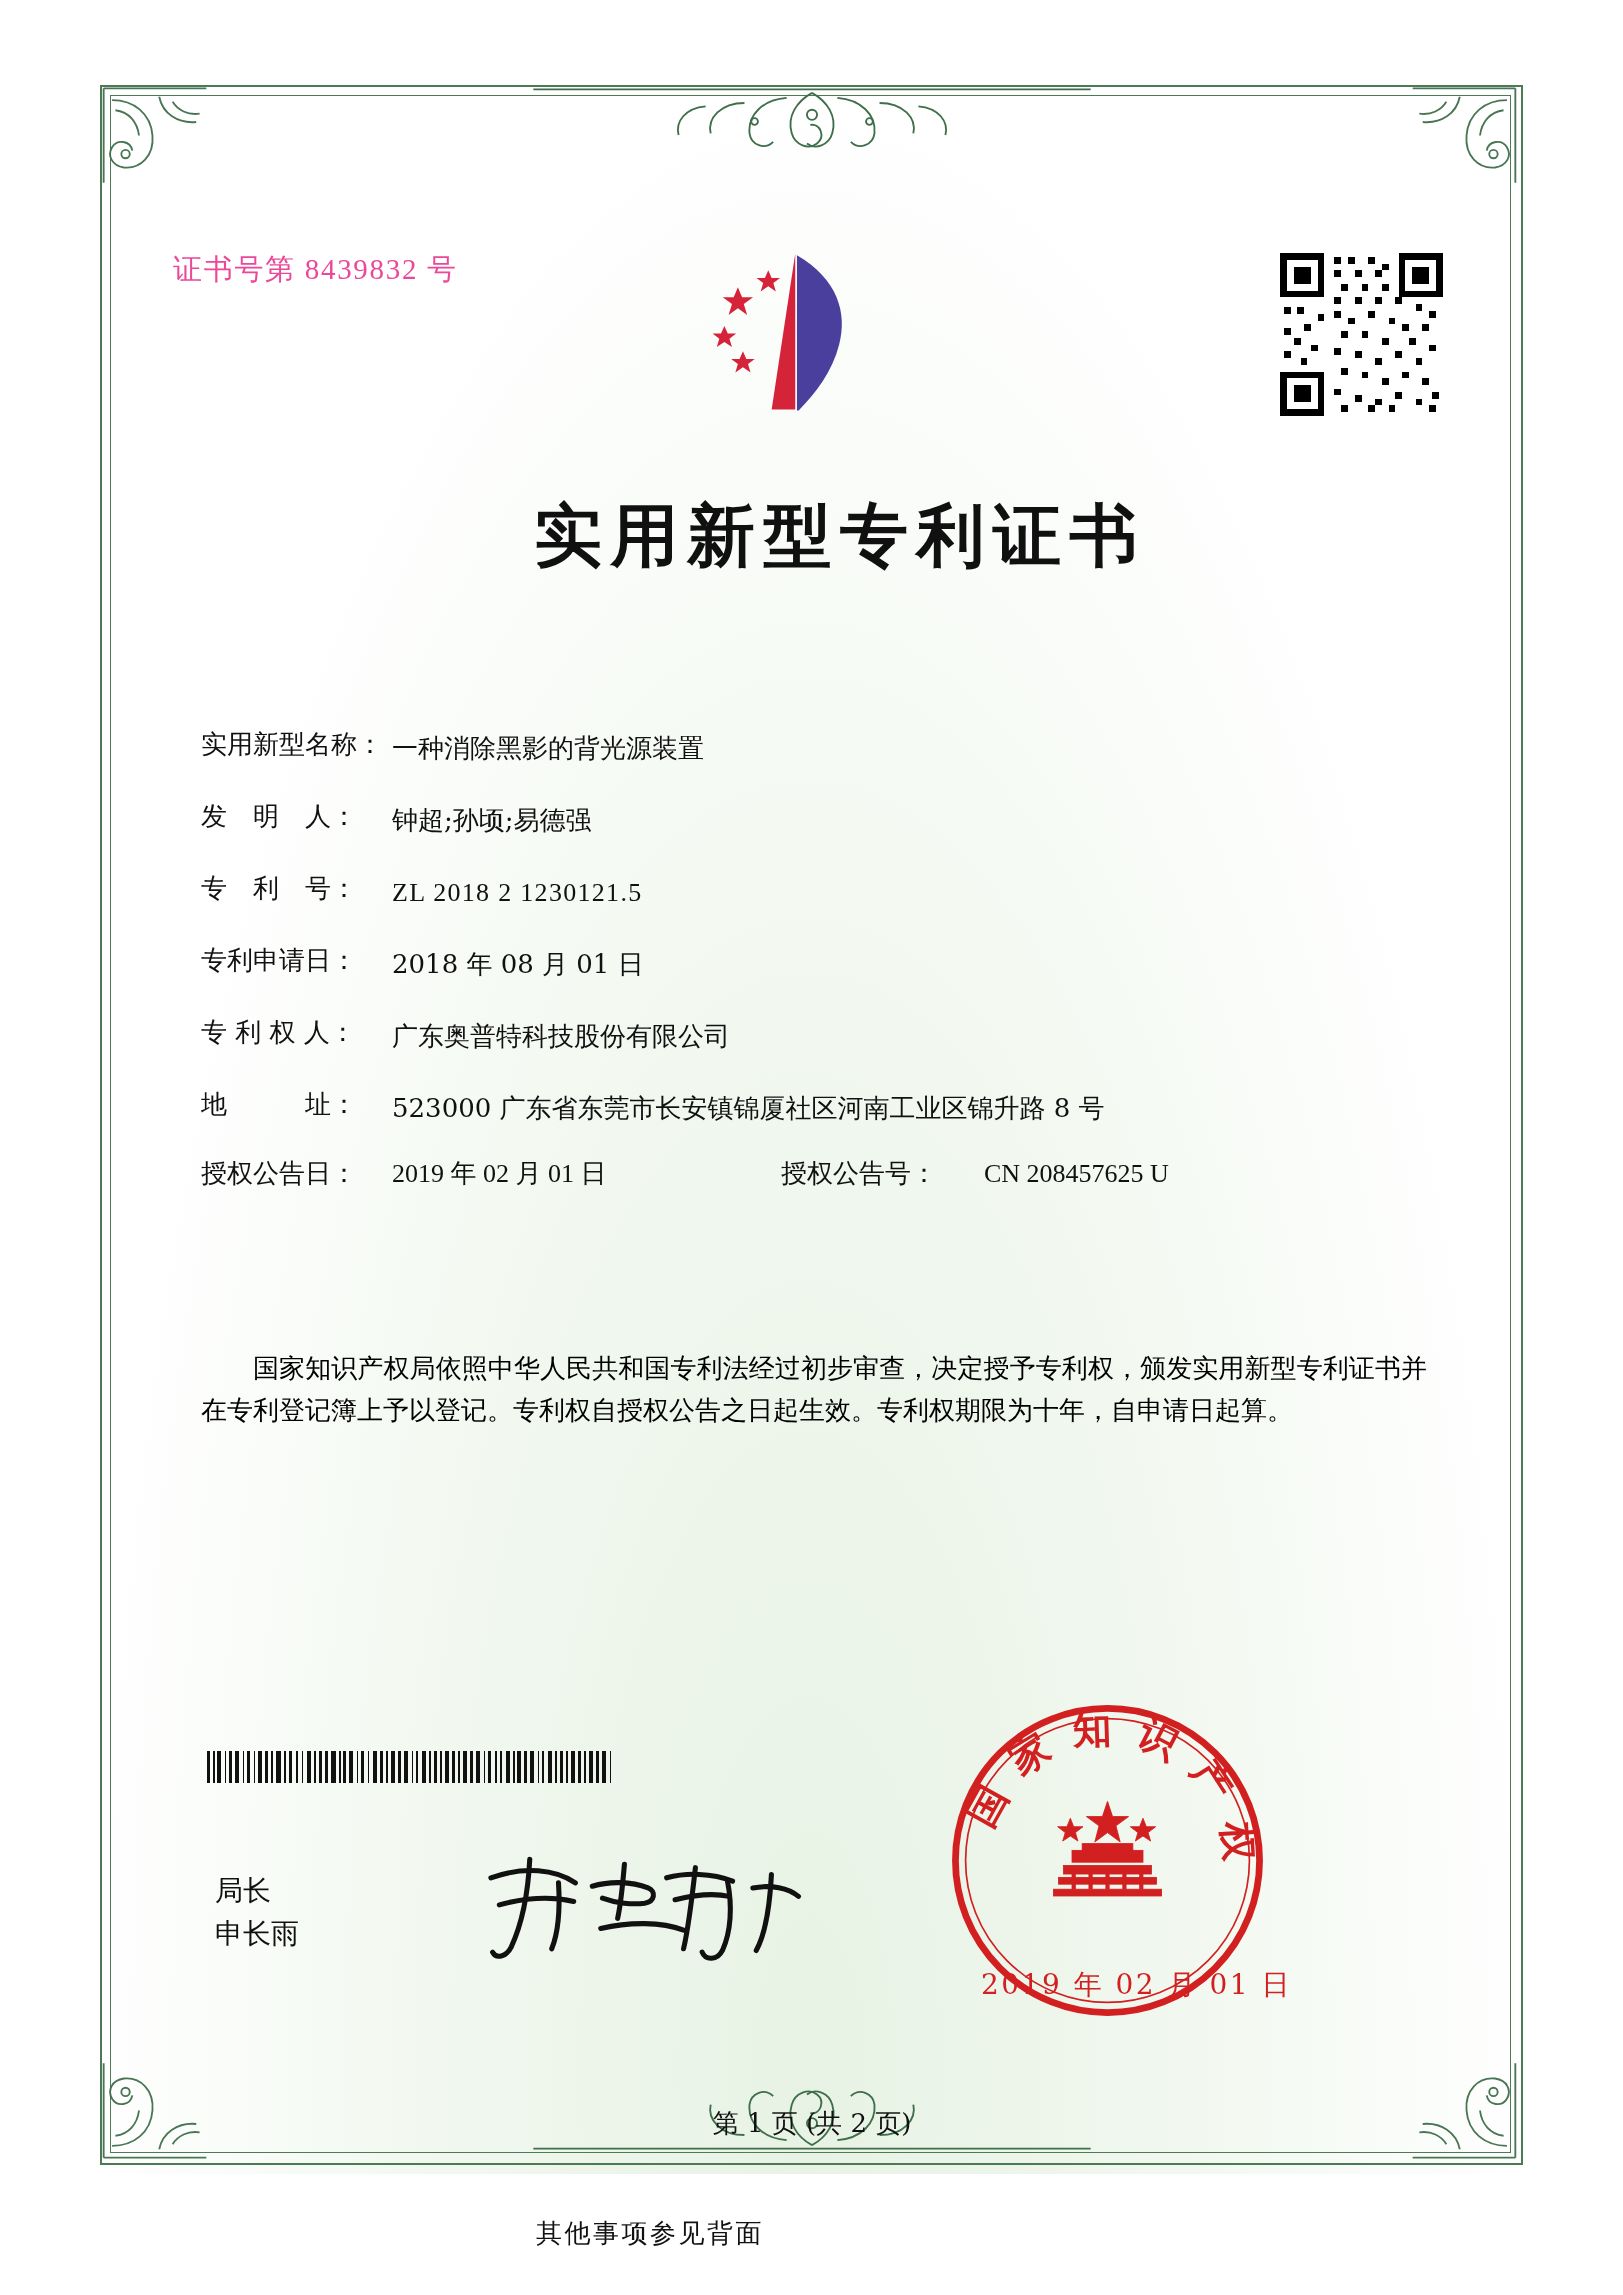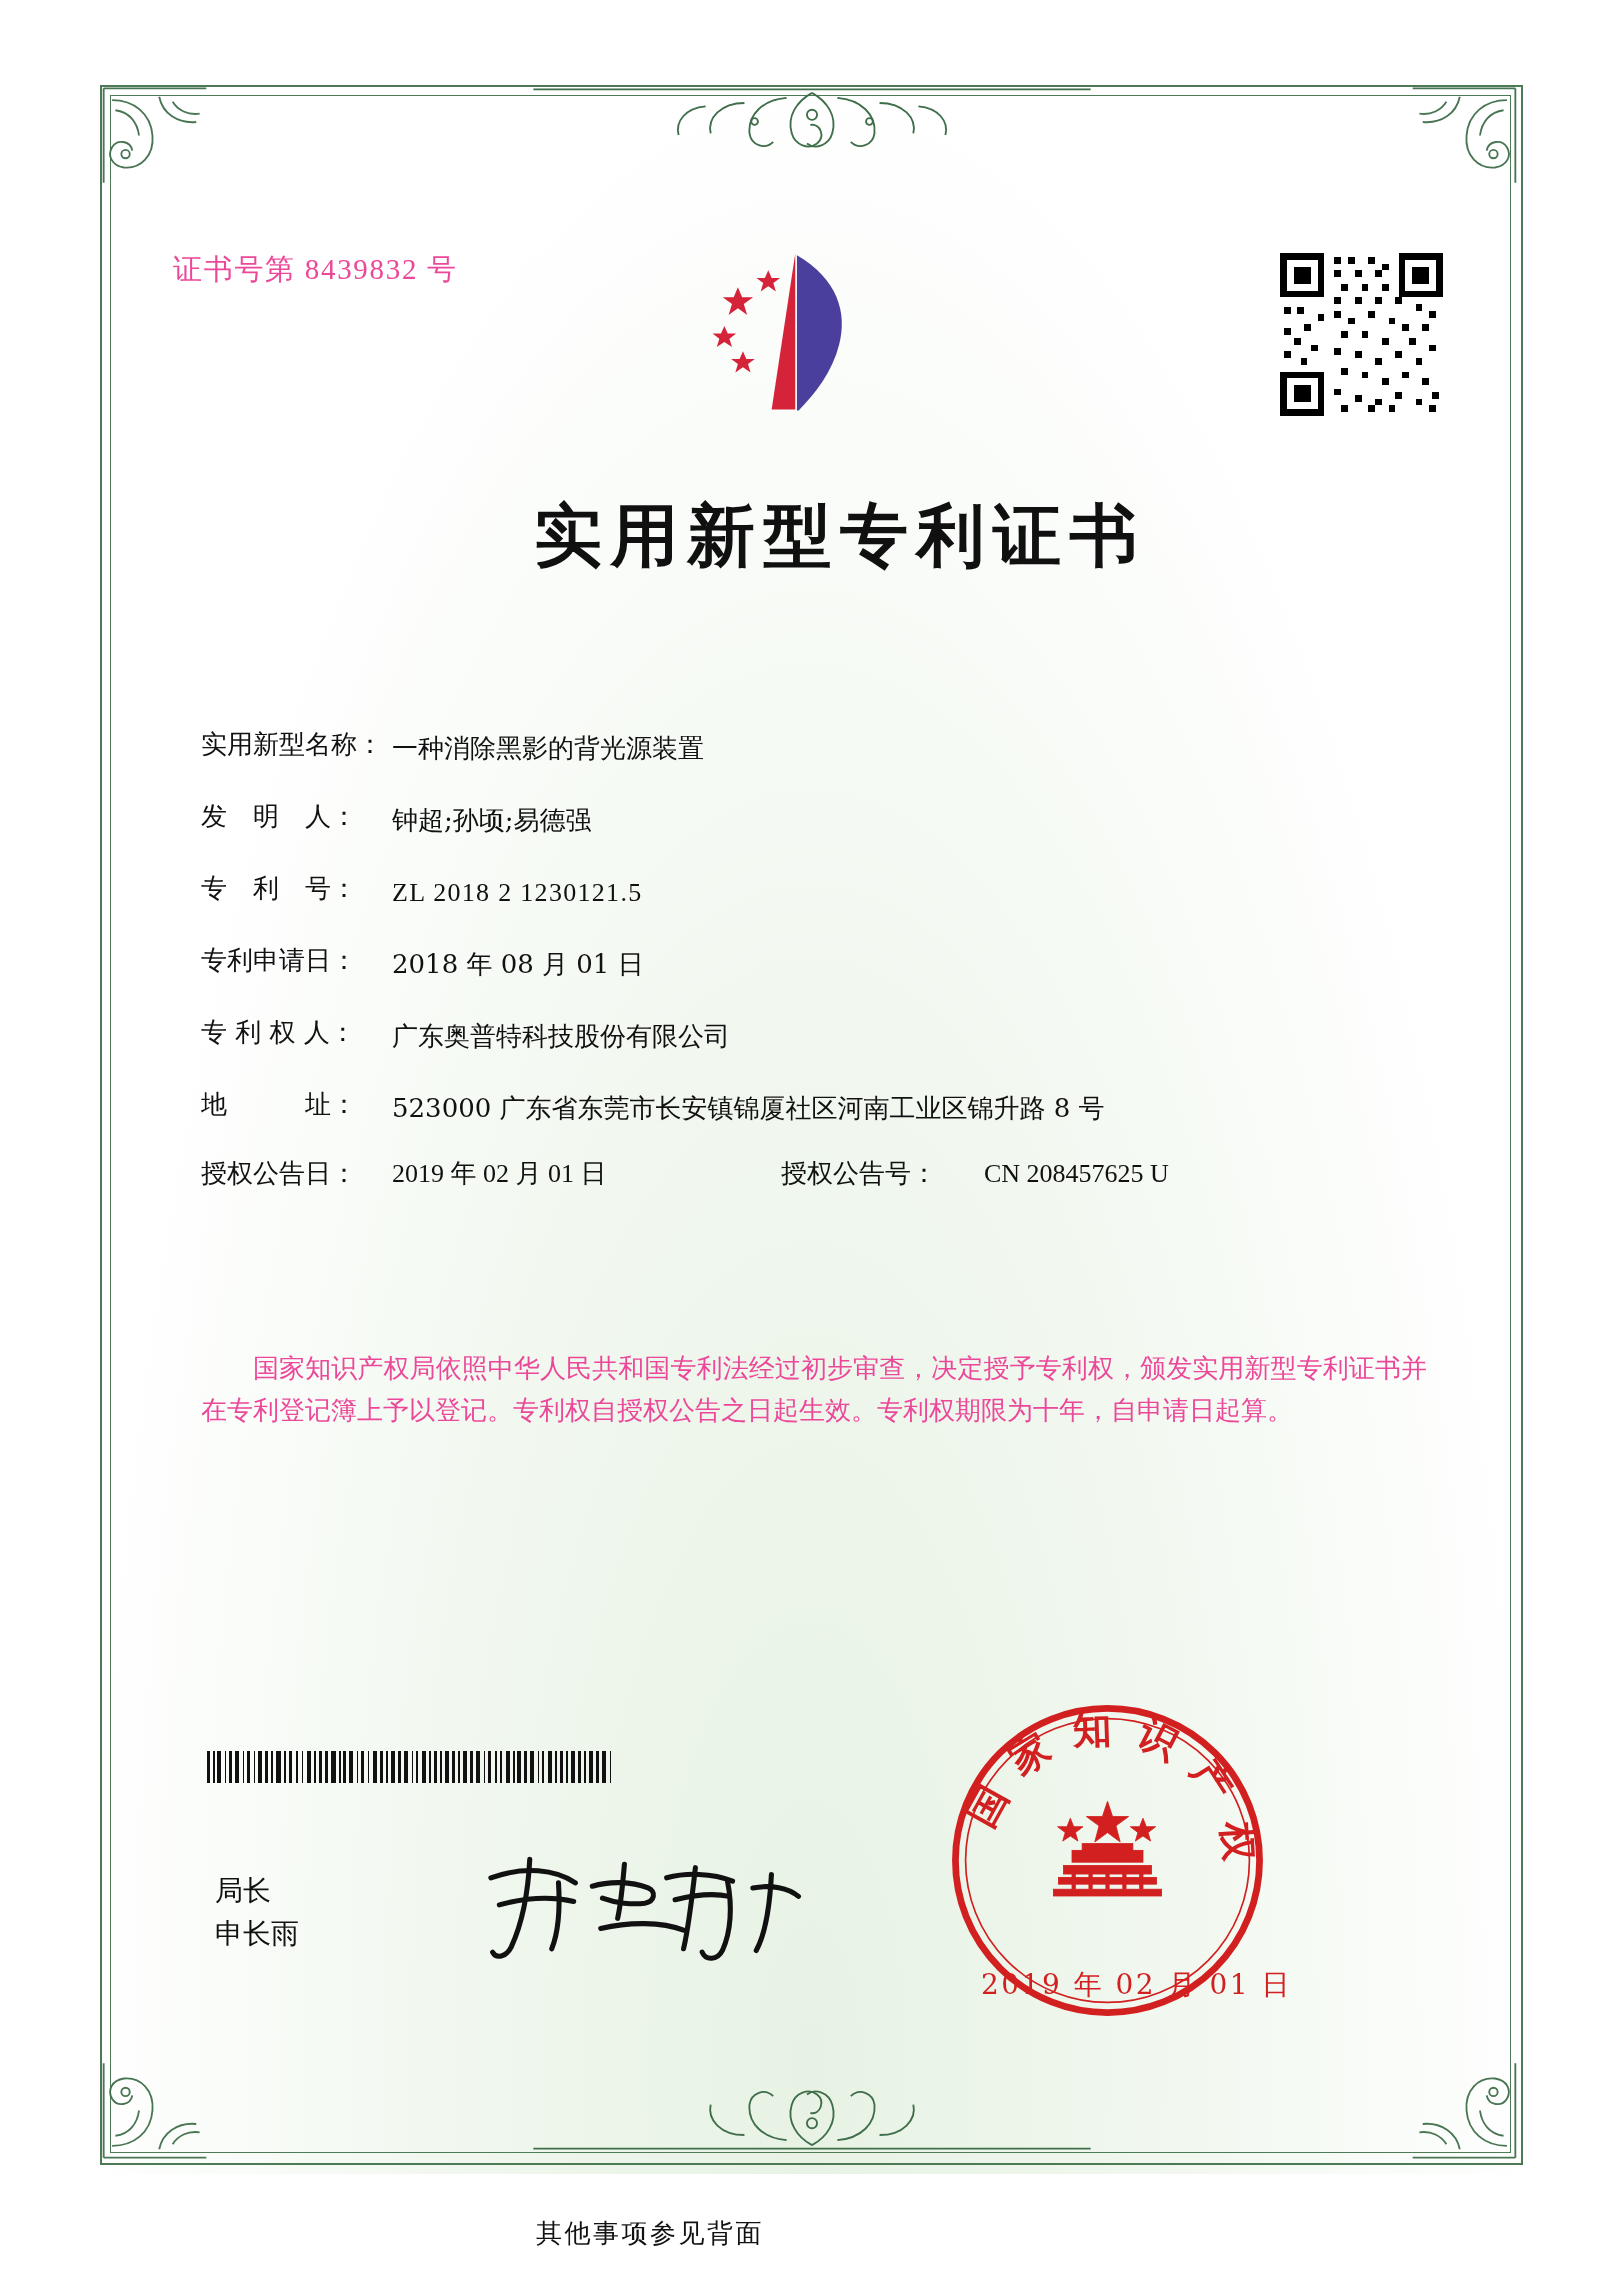--- a/index.html
+++ b/index.html
@@ -142,21 +142,21 @@
 
   
   .para{
     position:absolute;
     left:201px;
     width:1226px;
     font-size:26px;
     line-height:1.62;
     text-align:justify;
     font-family:"DejaVu Serif", serif;
-    color:#ec4899;
+    color:#000000;
   }
   .para p{margin:0 0 3.4px 0;text-indent:52px;}
   .p1{top:1347px;}
   .p2{top:1482px;}
 
   
   .barcode{
     position:absolute;
     left:207px;top:1751px;
     width:423px;height:32px;
@@ -544,16 +544,17 @@
         <path id="sealpath" d="M 190,190 m -140,0 a 140,140 0 1,1 280,0"></path>
       </defs>
       <text font-family="'DejaVu Serif', serif" font-size="46" font-weight="bold" fill="#d21f1f" letter-spacing="26">
         <textPath href="#sealpath" startOffset="8%">国家知识产权局</textPath>
       </text>
     </svg>
   </div>
 
   <div class="seal-date">2019 年 02 月 01 日</div>
 
+  <div class="page-no">第 1 页 (共 2 页)</div>
   <div class="footnote">其他事项参见背面</div>
 
 </div>
 
 
 </body></html>

